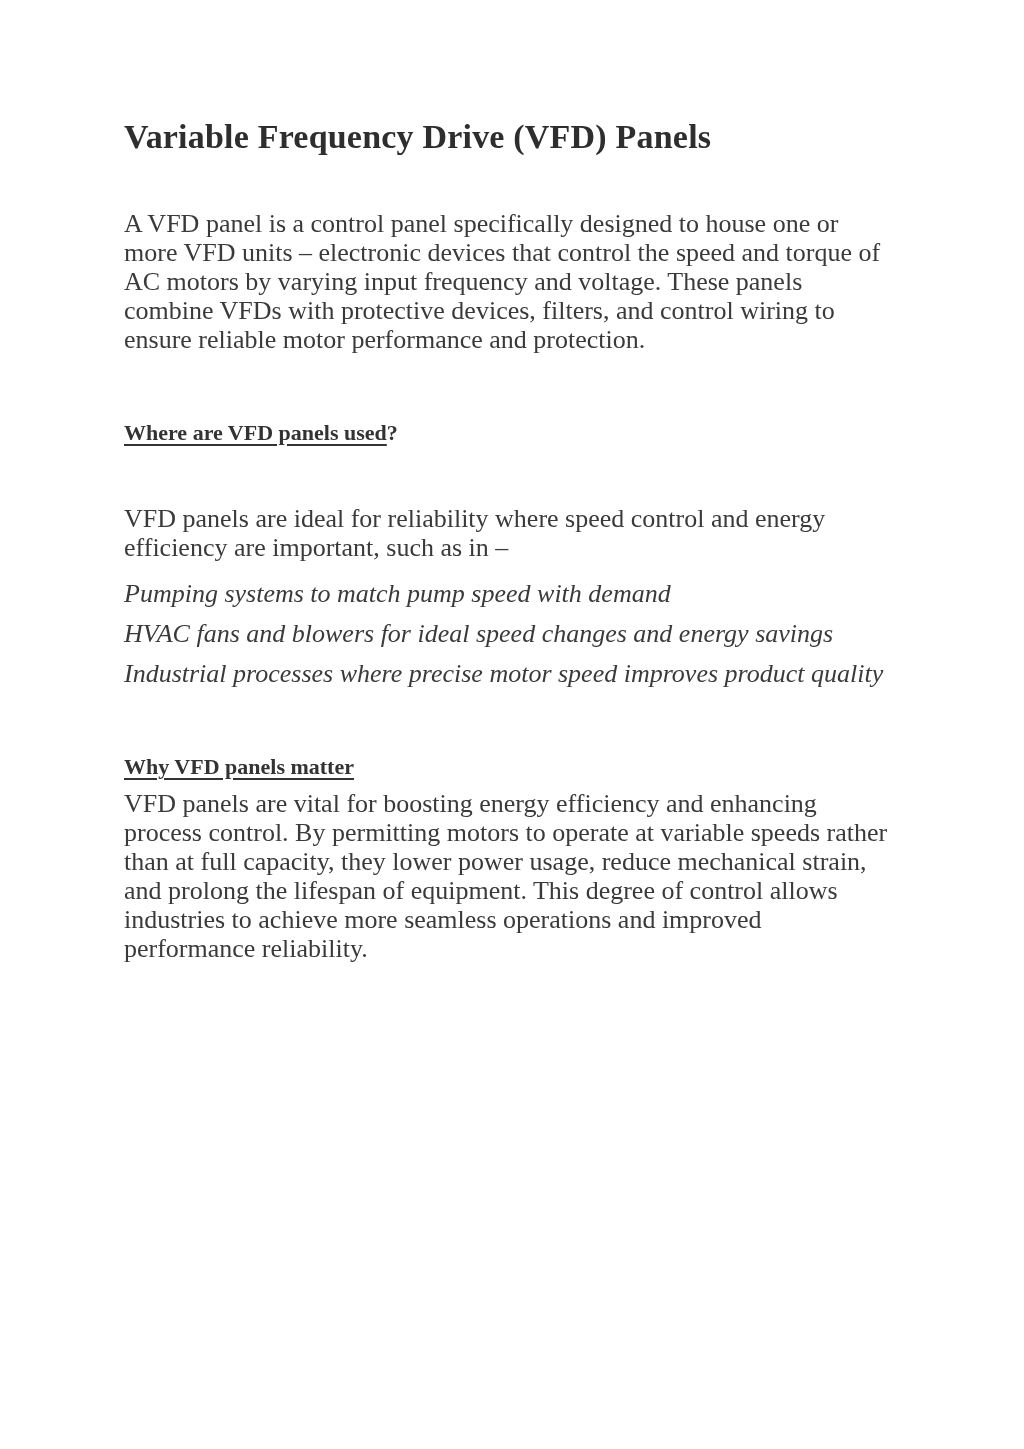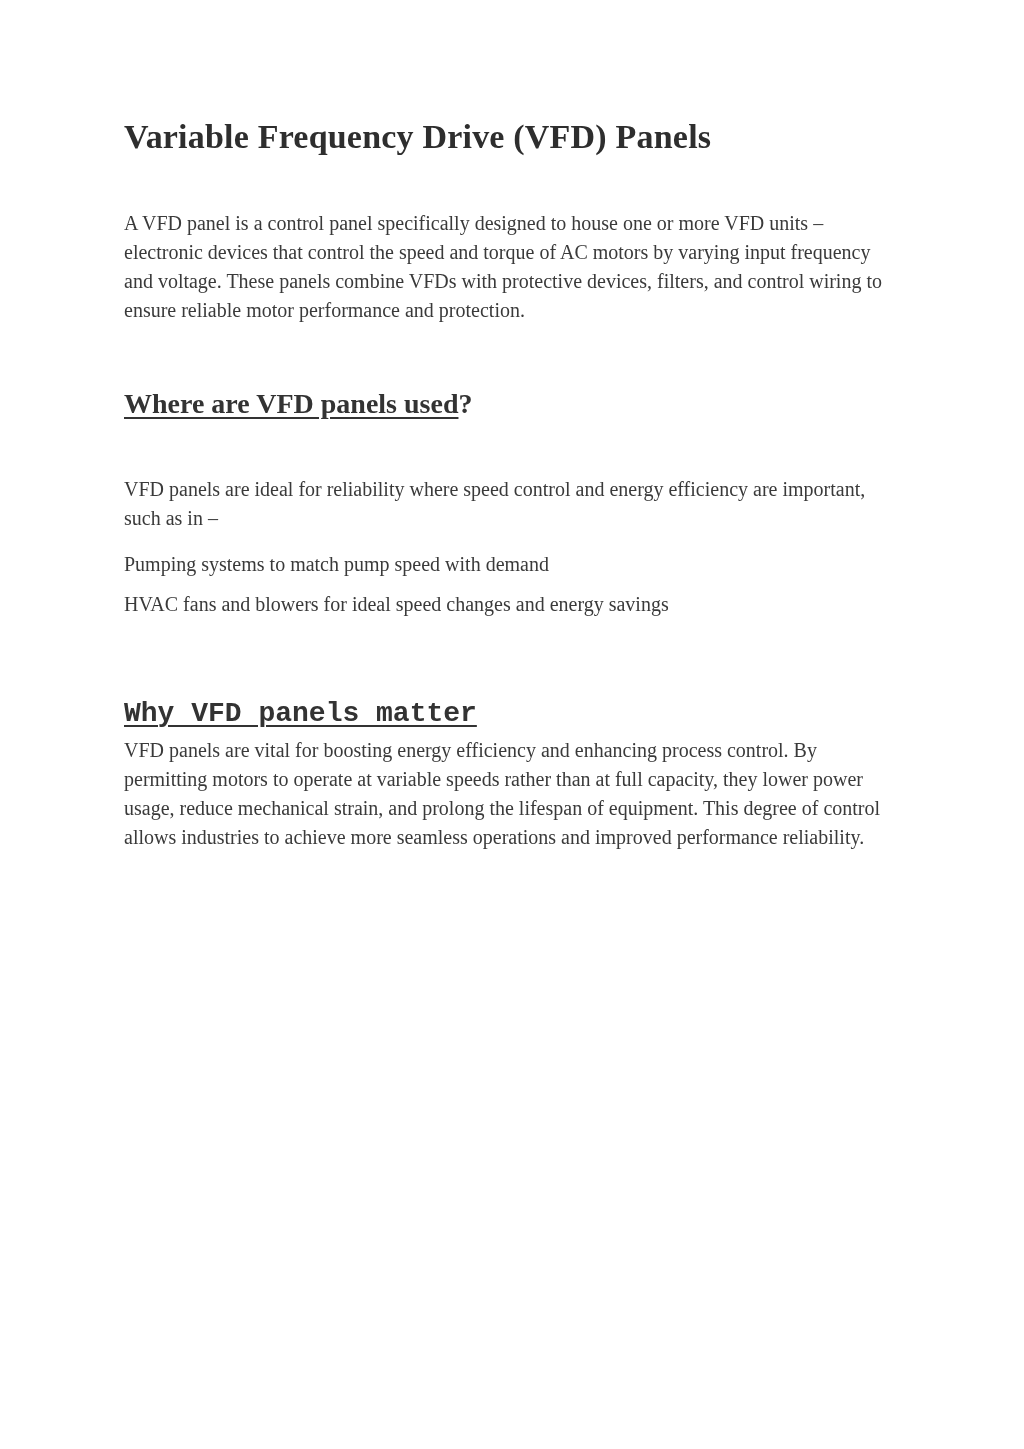--- a/index.html
+++ b/index.html
@@ -24,51 +24,51 @@
   }
   .doc-title {
     font-size: 34px;
     font-weight: bold;
     color: #2e2e2e;
     margin: 0;
     line-height: 1.25;
     letter-spacing: 0.2px;
   }
   p {
-    font-size: 20px;
+    font-size: 26px;
     line-height: 29px;
     margin: 0;
   }
   .intro {
     margin-top: 50px;
   }
   .section-heading {
-    font-size: 28px;
+    font-size: 22px;
     font-weight: bold;
     color: #333333;
     margin: 0;
     line-height: 30px;
   }
   .heading-where {
     margin-top: 64px;
   }
   .heading-why {
-    margin-top: 80px;
-    font-family: Liberation Mono, monospace;
+    margin-top: 64px;
   }
   .underlined {
     text-decoration: underline;
     text-underline-offset: 4px;
     text-decoration-thickness: 2px;
   }
   .lead {
     margin-top: 56px;
   }
   .app-item {
     margin-top: 11px;
+    font-style: italic;
   }
   .app-item.first {
     margin-top: 17px;
   }
   .summary {
     margin-top: 18px;
   }
   .why-body {
     margin-top: 7px;
     font-family: Liberation Serif, serif;
@@ -84,20 +84,21 @@
   <p class="intro">A VFD panel is a control panel specifically designed to house one or more VFD units – electronic devices that control the speed and torque of AC motors by varying input frequency and voltage. These panels combine VFDs with protective devices, filters, and control wiring to ensure reliable motor performance and protection.</p>
 
   <h2 class="section-heading heading-where"><span class="underlined">Where are VFD panels used</span><span>?</span></h2>
 
   <p class="lead">VFD panels are ideal for reliability where speed control and energy efficiency are important, such as in –</p>
 
   <p class="app-item first">Pumping systems to match pump speed with demand</p>
 
   <p class="app-item">HVAC fans and blowers for ideal speed changes and energy savings</p>
 
+  <p class="app-item">Industrial processes where precise motor speed improves product quality</p>
 
 
 
   <h2 class="section-heading heading-why"><span class="underlined">Why VFD panels matter</span></h2>
 
   <p class="why-body">VFD panels are vital for boosting energy efficiency and enhancing process control. By permitting motors to operate at variable speeds rather than at full capacity, they lower power usage, reduce mechanical strain, and prolong the lifespan of equipment. This degree of control allows industries to achieve more seamless operations and improved performance reliability.</p>
 
 </div>
 
 </body></html>

